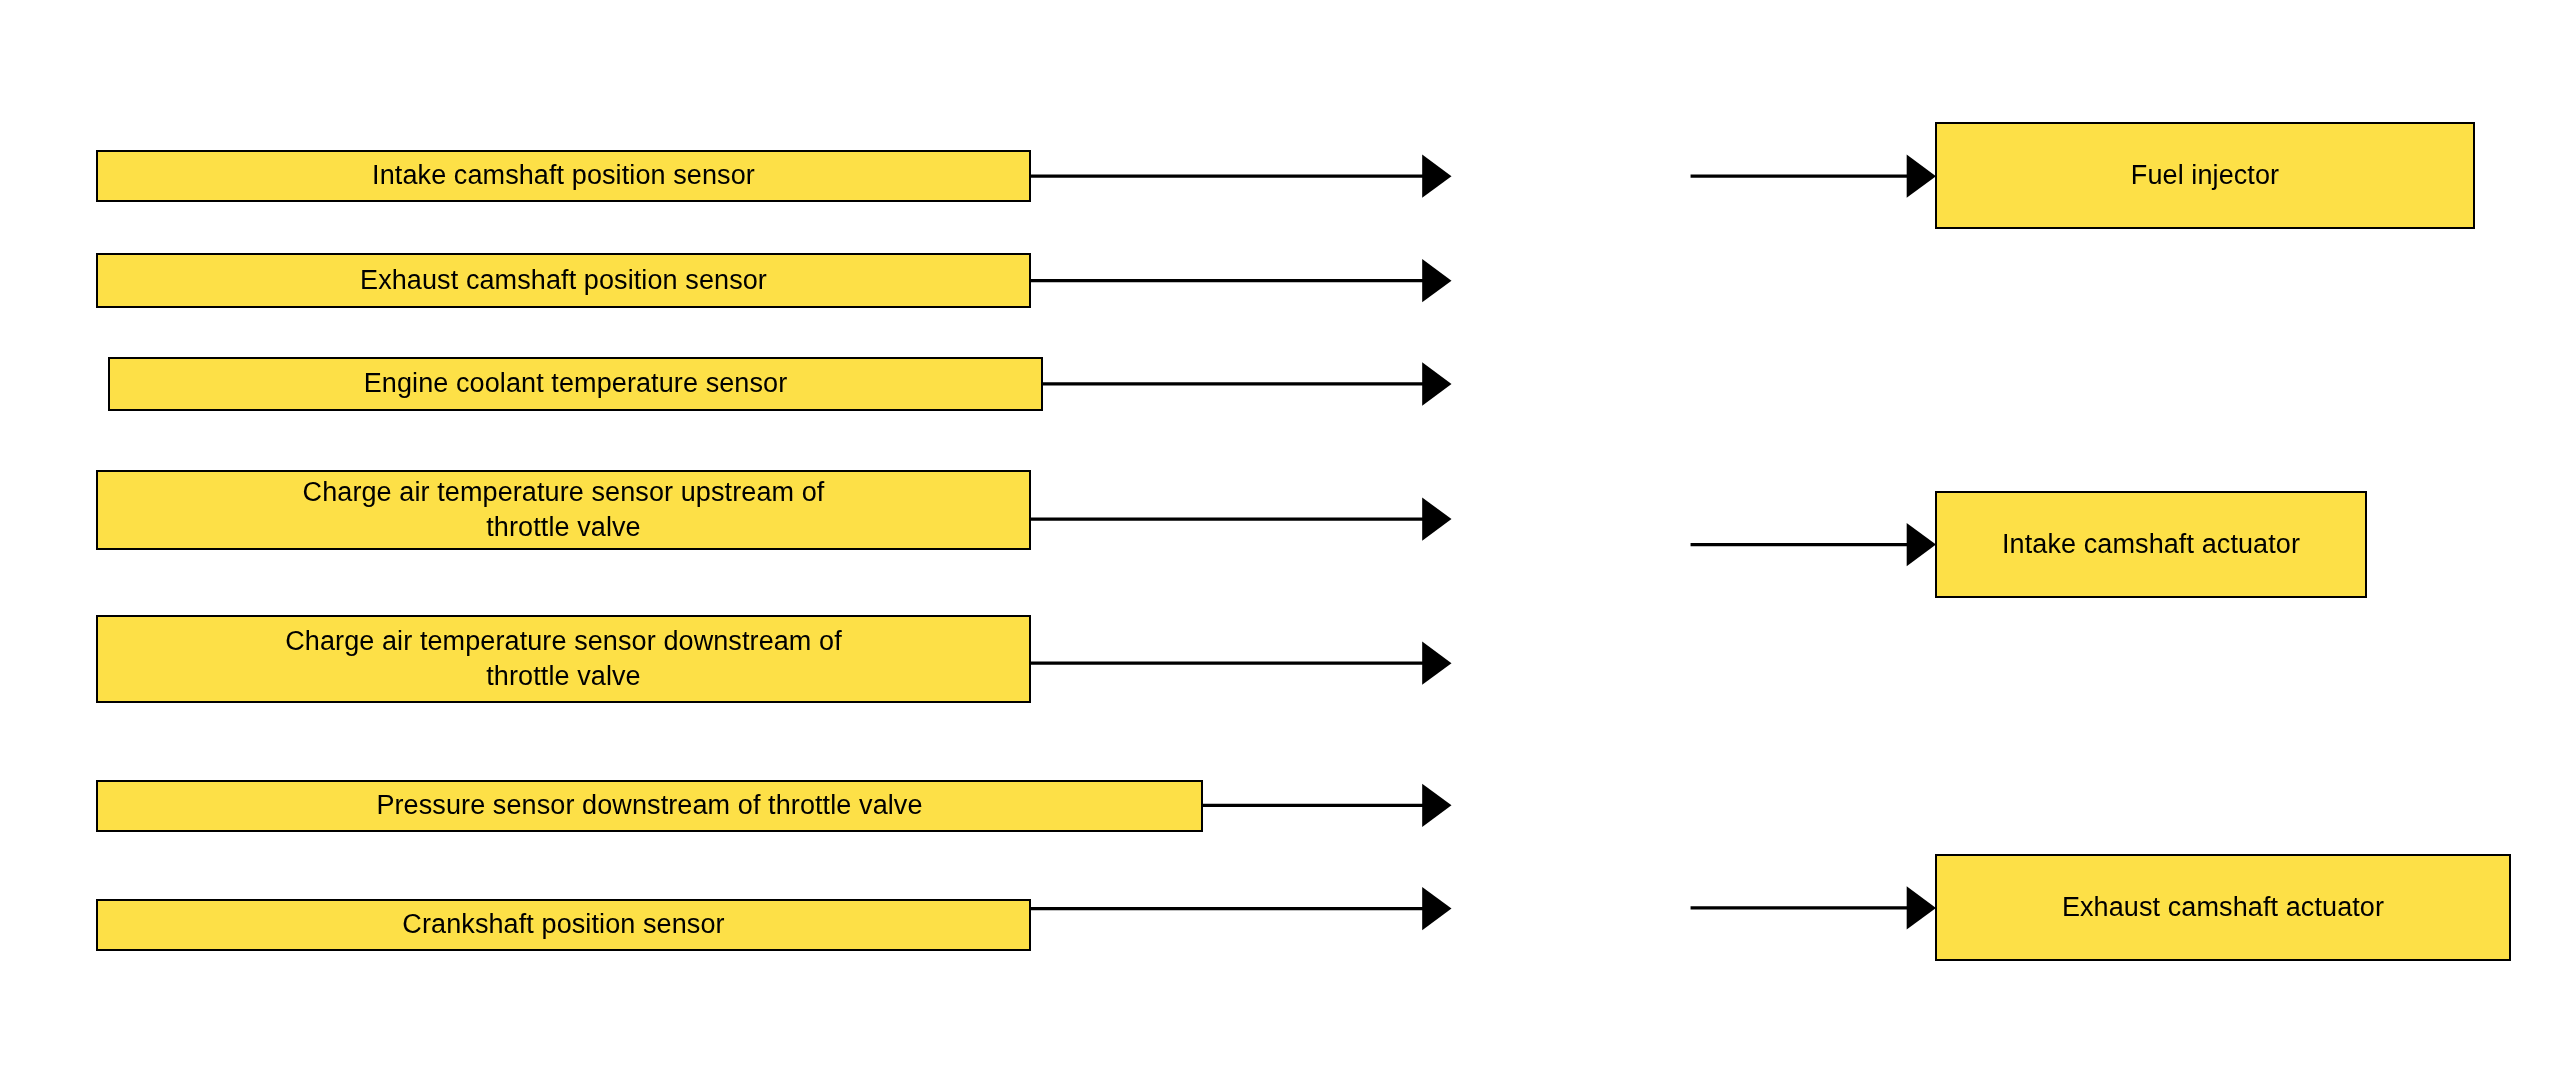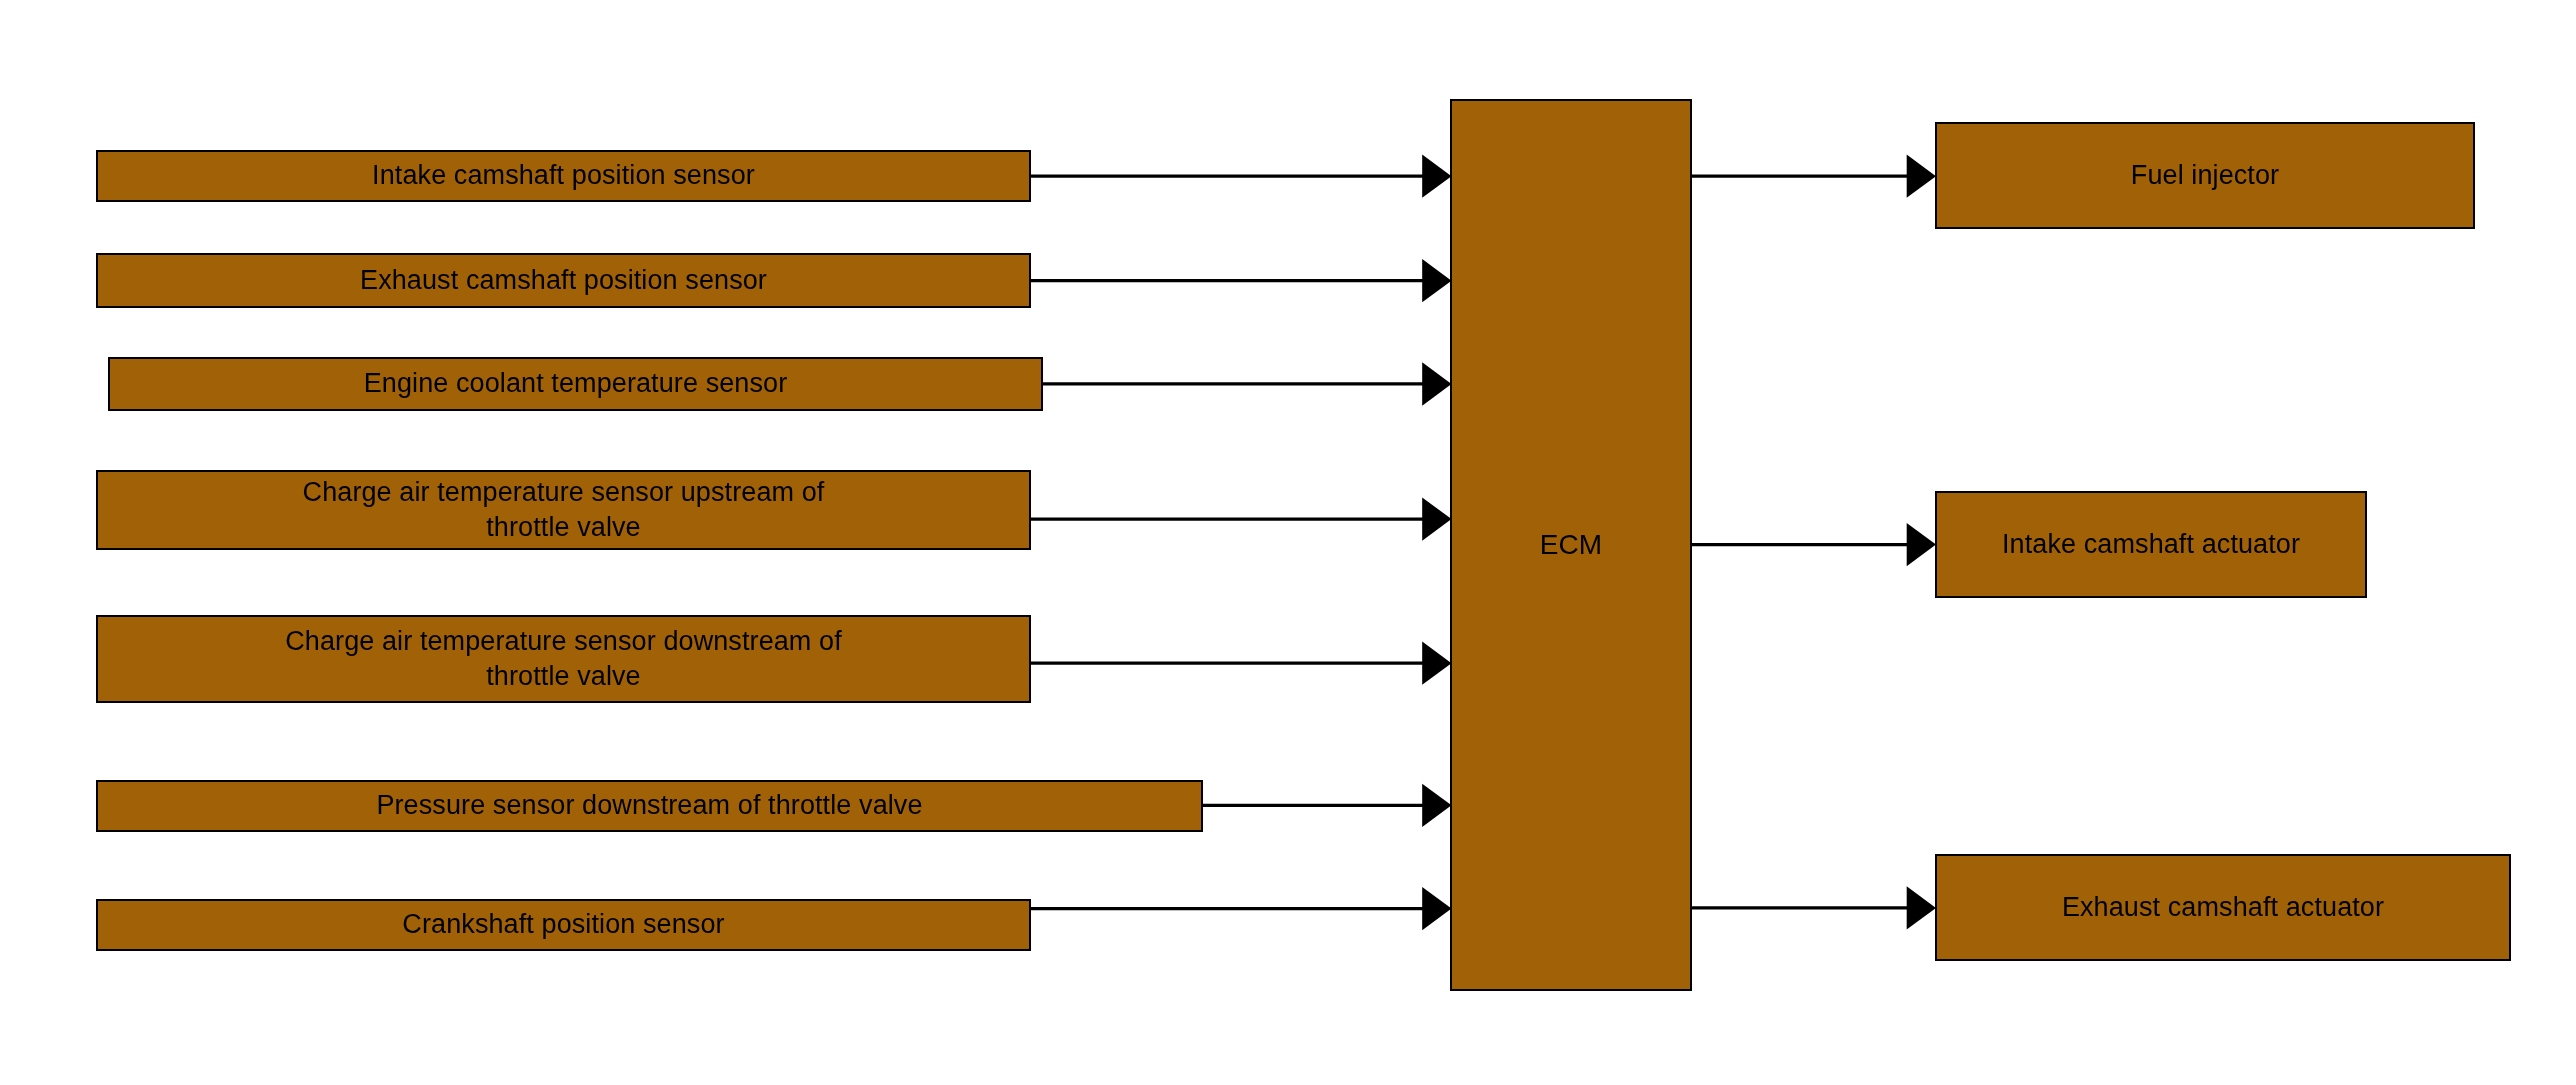--- a/index.html
+++ b/index.html
@@ -15,21 +15,21 @@
     position: relative;
     width: 2576px;
     height: 1086px;
     background: #ffffff;
     overflow: hidden;
   }
   .node {
     position: absolute;
     box-sizing: border-box;
     border: 2.5px solid #000000;
-    background: #a16207;
+    background: #fde047;
     display: flex;
     align-items: center;
     justify-content: center;
     text-align: center;
     color: #000000;
     font-family: "Liberation Sans", sans-serif;
     font-size: 27px;
     line-height: 1.30;
     font-weight: 400;
     letter-spacing: 0.1px;
@@ -136,18 +136,15 @@
         <span class="node-label">Fuel injector</span>
       </div>
       <div class="node" style="left: 1935px; top: 491px; width: 432px; height: 107px;">
         <span class="node-label">Intake camshaft actuator</span>
       </div>
       <div class="node" style="left: 1935px; top: 854px; width: 576px; height: 107px;">
         <span class="node-label">Exhaust camshaft actuator</span>
       </div>
     </div>
 
-  <div class="node" id="ecm-node" style="left: 1450px; top: 99px; width: 242px; height: 892px;">
-    <span class="node-label">ECM</span>
-  </div>
 
 </div>
 
 
 </body></html>

